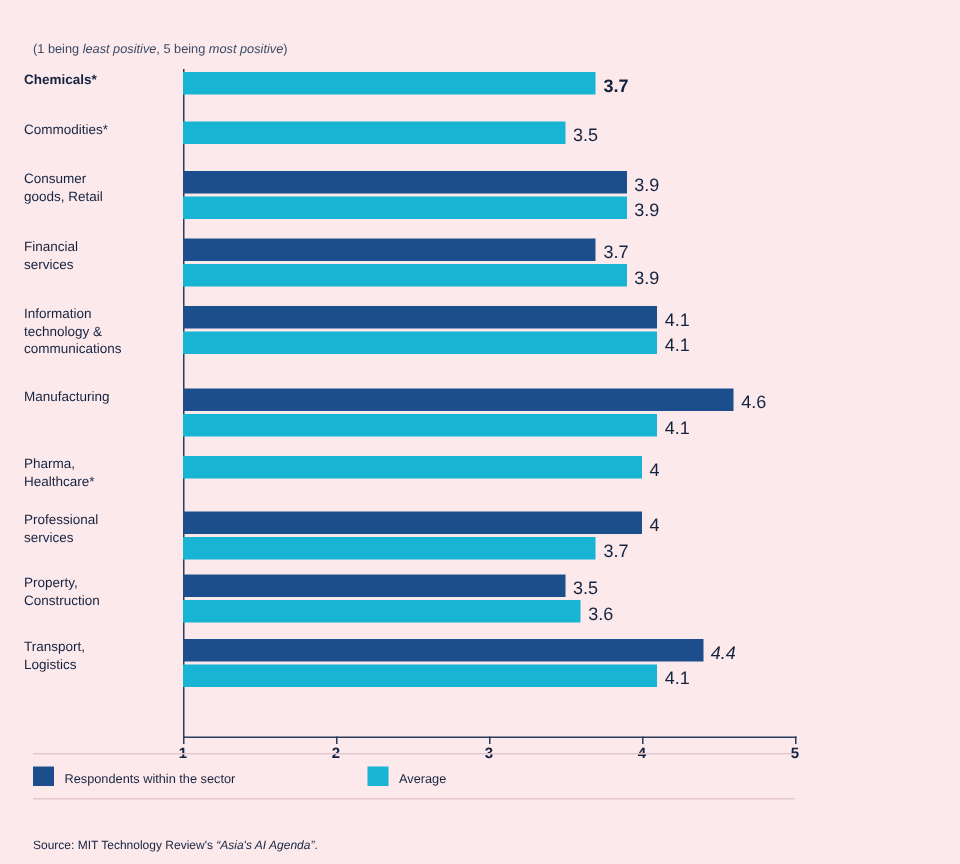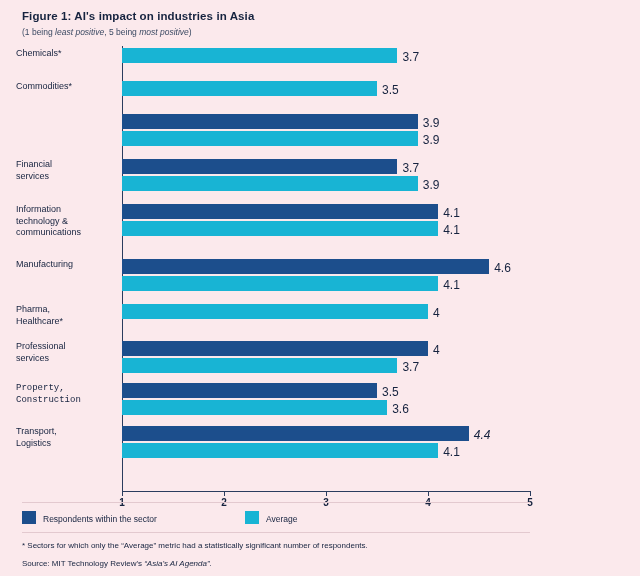--- a/index.html
+++ b/index.html
@@ -89,39 +89,39 @@
     position:absolute;left:22px;top:559px;
     font-size:8px;color:#16233f;
   }
   .source i{font-style:italic;}
 </style>
 </head>
 <body>
 
 <div class="page">
 
-  <div class="title">Figure 1: AI's impact on industries in Asia</div>
 
   <div class="subtitle"><span class="b">(1 being </span><span>least positive</span><span class="b">, 5 being </span><span>most positive</span><span class="b">)</span></div>
 
   <div class="axis-line"></div>
   <div class="baseline"></div>
 
   <div class="plot" id="plot">
-      <div class="group" style="top: 2px; height: 25px;">
+      <div class="group" style="top: 2px; height: 25px; font-weight: bold;">
         <div class="cat" style="top: 0px;"><span>Chemicals*</span></div>
         <div class="bar light" style="top: 0px; width: 275.4px;"></div>
         <div class="val" style="top: 2px; left: 280.4px;">3.7</div>
       </div>
       <div class="group" style="top: 35px; height: 15px;">
         <div class="cat" style="top: 0px;"><span>Commodities*</span></div>
         <div class="bar light" style="top: 0px; width: 255px;"></div>
         <div class="val" style="top: 2px; left: 260px;">3.5</div>
       </div>
       <div class="group" style="top: 68px; height: 32px;">
+        <div class="cat" style="top: 0px;"><span>Consumer</span><br><span>goods, Retail</span></div>
         <div class="bar dark" style="top: 0px; width: 295.8px;"></div>
         <div class="val" style="top: 2px; left: 300.8px;">3.9</div>
         <div class="bar light" style="top: 17px; width: 295.8px;"></div>
         <div class="val" style="top: 19px; left: 300.8px;">3.9</div>
       </div>
       <div class="group" style="top: 113px; height: 32px;">
         <div class="cat" style="top: 0px;"><span>Financial</span><br><span>services</span></div>
         <div class="bar dark" style="top: 0px; width: 275.4px;"></div>
         <div class="val" style="top: 2px; left: 280.4px;">3.7</div>
         <div class="bar light" style="top: 17px; width: 295.8px;"></div>
@@ -147,21 +147,21 @@
         <div class="val" style="top: 2px; left: 311px;">4</div>
       </div>
       <div class="group" style="top: 295px; height: 32px;">
         <div class="cat" style="top: 0px;"><span>Professional</span><br><span>services</span></div>
         <div class="bar dark" style="top: 0px; width: 306px;"></div>
         <div class="val" style="top: 2px; left: 311px;">4</div>
         <div class="bar light" style="top: 17px; width: 275.4px;"></div>
         <div class="val" style="top: 19px; left: 280.4px;">3.7</div>
       </div>
       <div class="group" style="top: 337px; height: 32px;">
-        <div class="cat" style="top: 0px; font-family: Liberation Mono, monospace;"><span>Property,</span><br><span>Construction</span></div>
+        <div class="cat" style="top: 0px;"><span>Property,</span><br><span>Construction</span></div>
         <div class="bar dark" style="top: 0px; width: 255px;"></div>
         <div class="val" style="top: 2px; left: 260px;">3.5</div>
         <div class="bar light" style="top: 17px; width: 265.2px;"></div>
         <div class="val" style="top: 19px; left: 270.2px;">3.6</div>
       </div>
       <div class="group" style="top: 380px; height: 32px;">
         <div class="cat" style="top: 0px;"><span>Transport,</span><br><span>Logistics</span></div>
         <div class="bar dark" style="top: 0px; width: 346.8px;"></div>
         <div class="val" style="top: 2px; left: 351.8px; font-style: italic;">4.4</div>
         <div class="bar light" style="top: 17px; width: 316.2px;"></div>
@@ -183,17 +183,16 @@
 
   <div class="sep" style="top:502px;"></div>
 
   <div class="legend">
     <span class="sw dark"></span><span class="lbl">Respondents within the sector</span>
     <span class="item2"><span class="sw light"></span><span class="lbl">Average</span></span>
   </div>
 
   <div class="sep" style="top:532px;"></div>
 
-  <div class="footnote">* Sectors for which only the “Average” metric had a statistically significant number of respondents.</div>
 
   <div class="source"><span>Source: MIT Technology Review's </span><i>“Asia's AI Agenda”</i><span>.</span></div>
 
 </div>
 
 </body></html>

